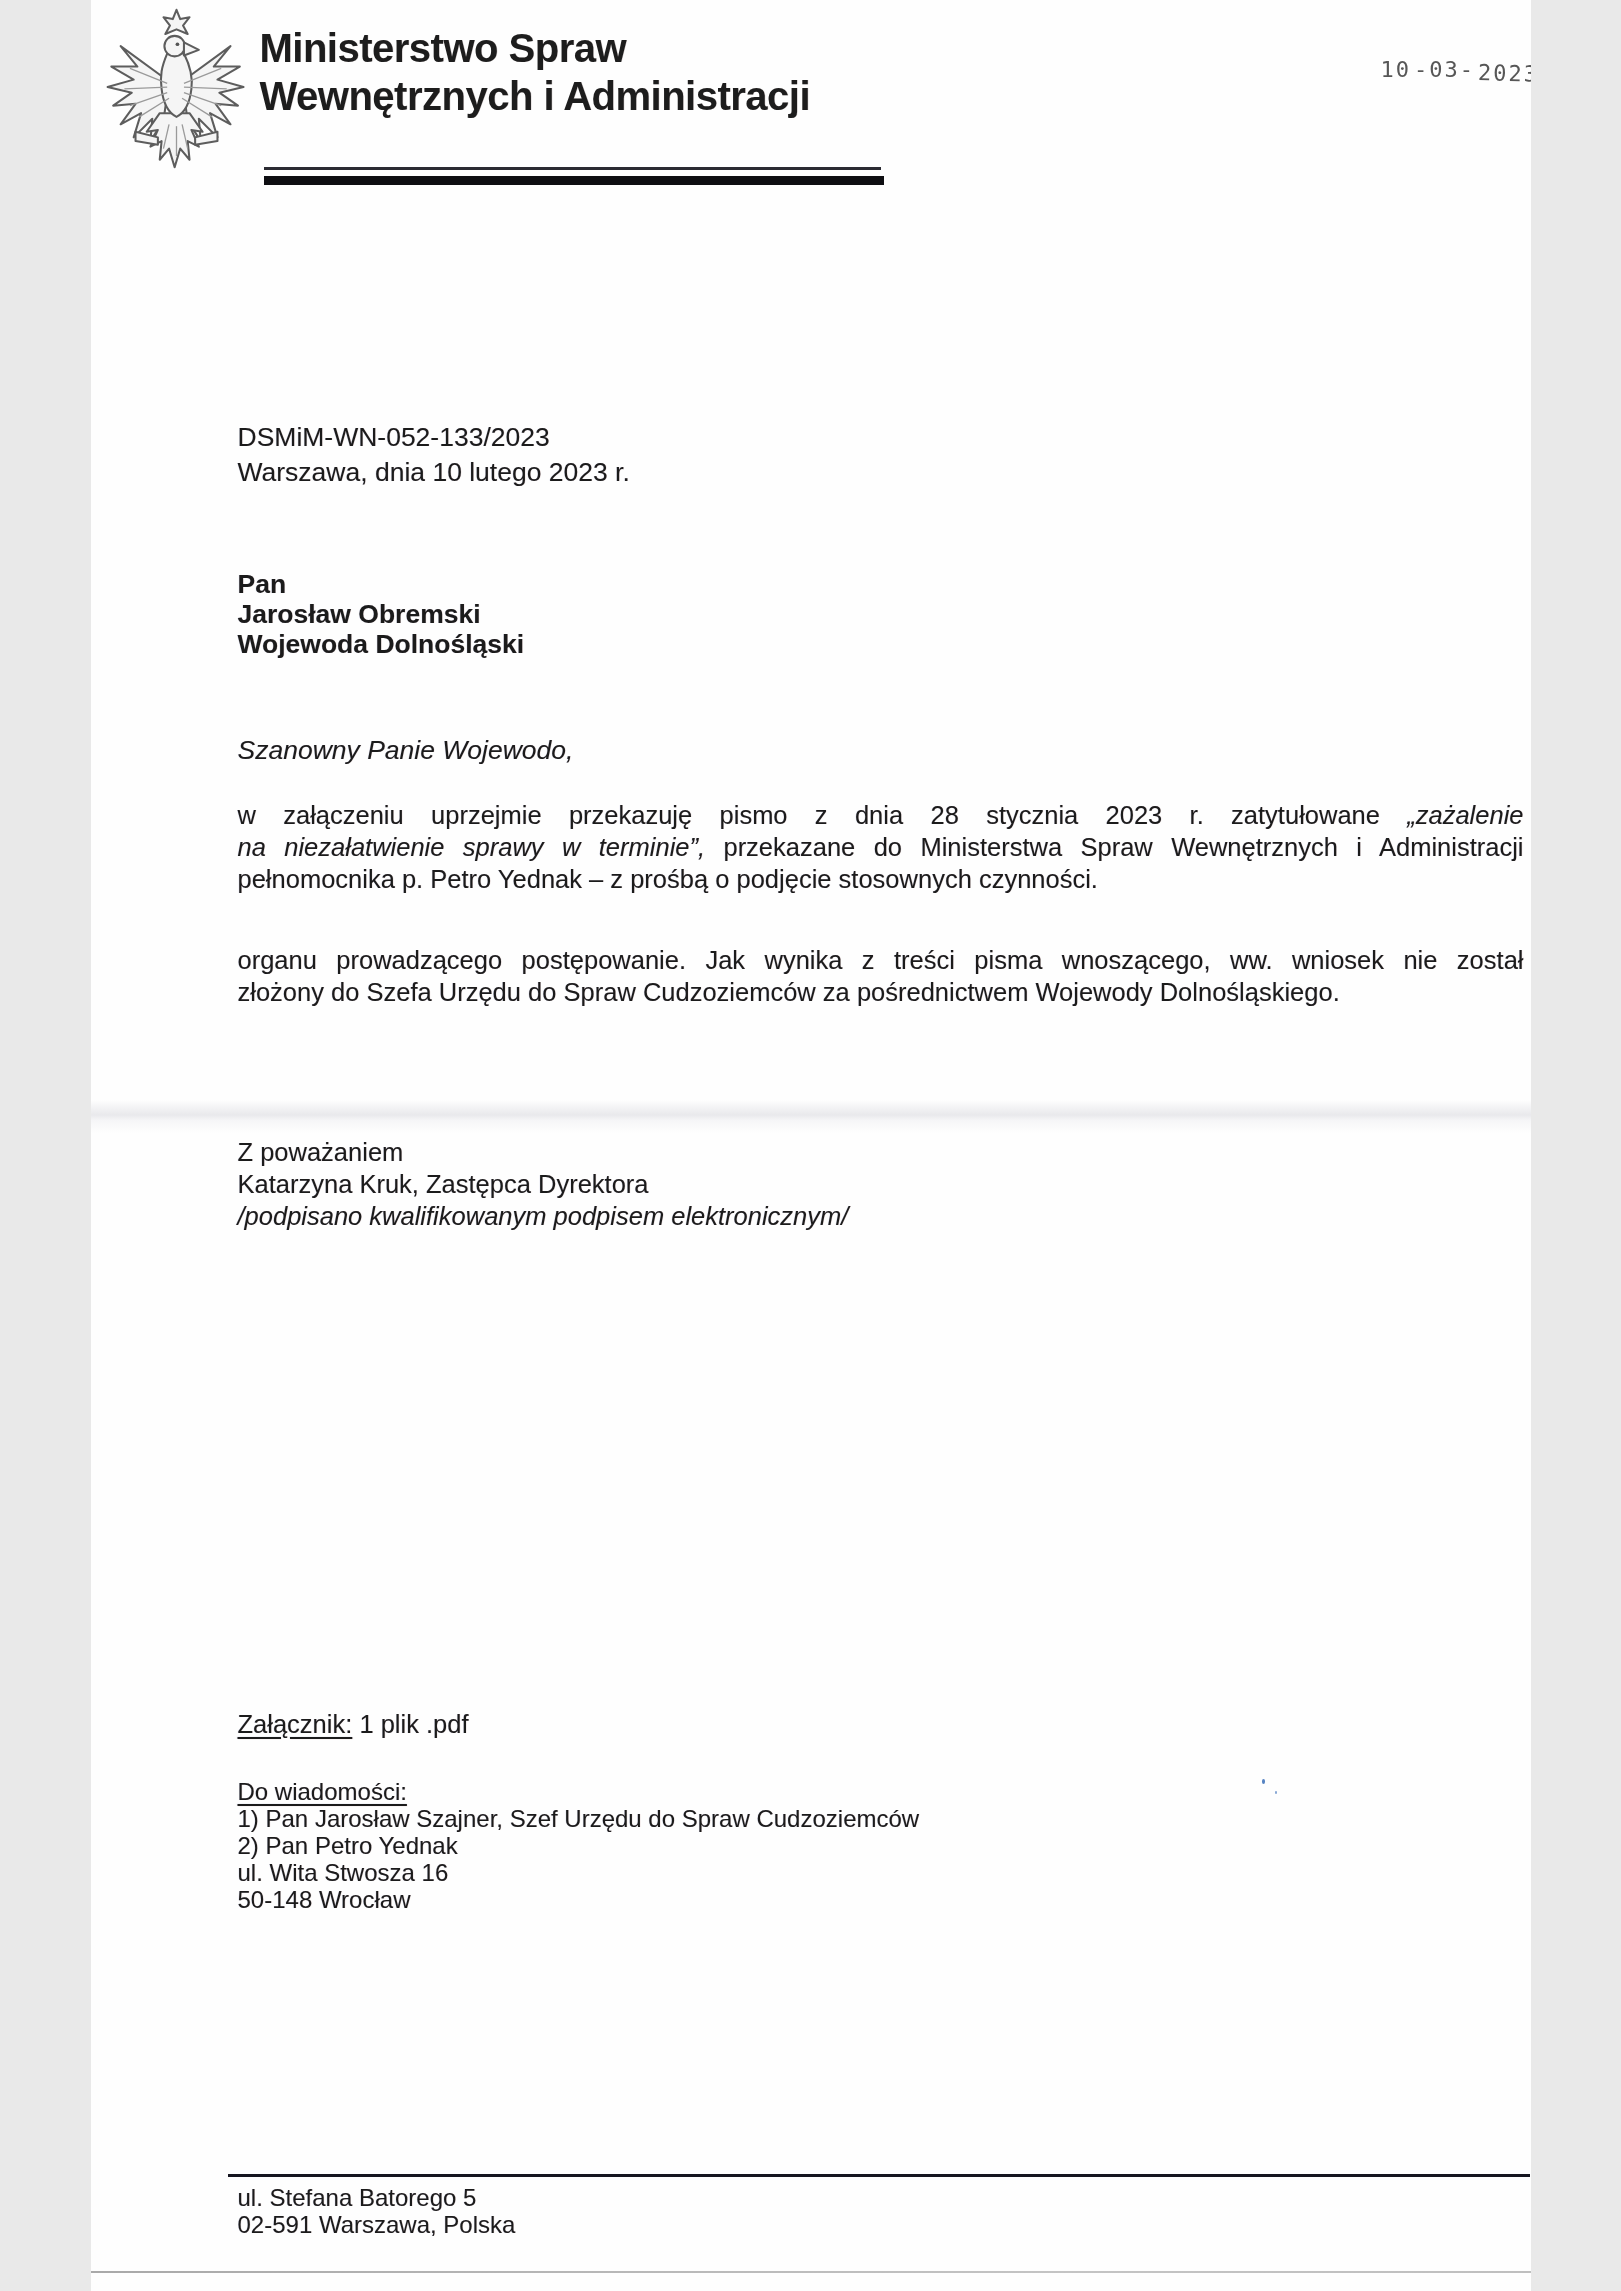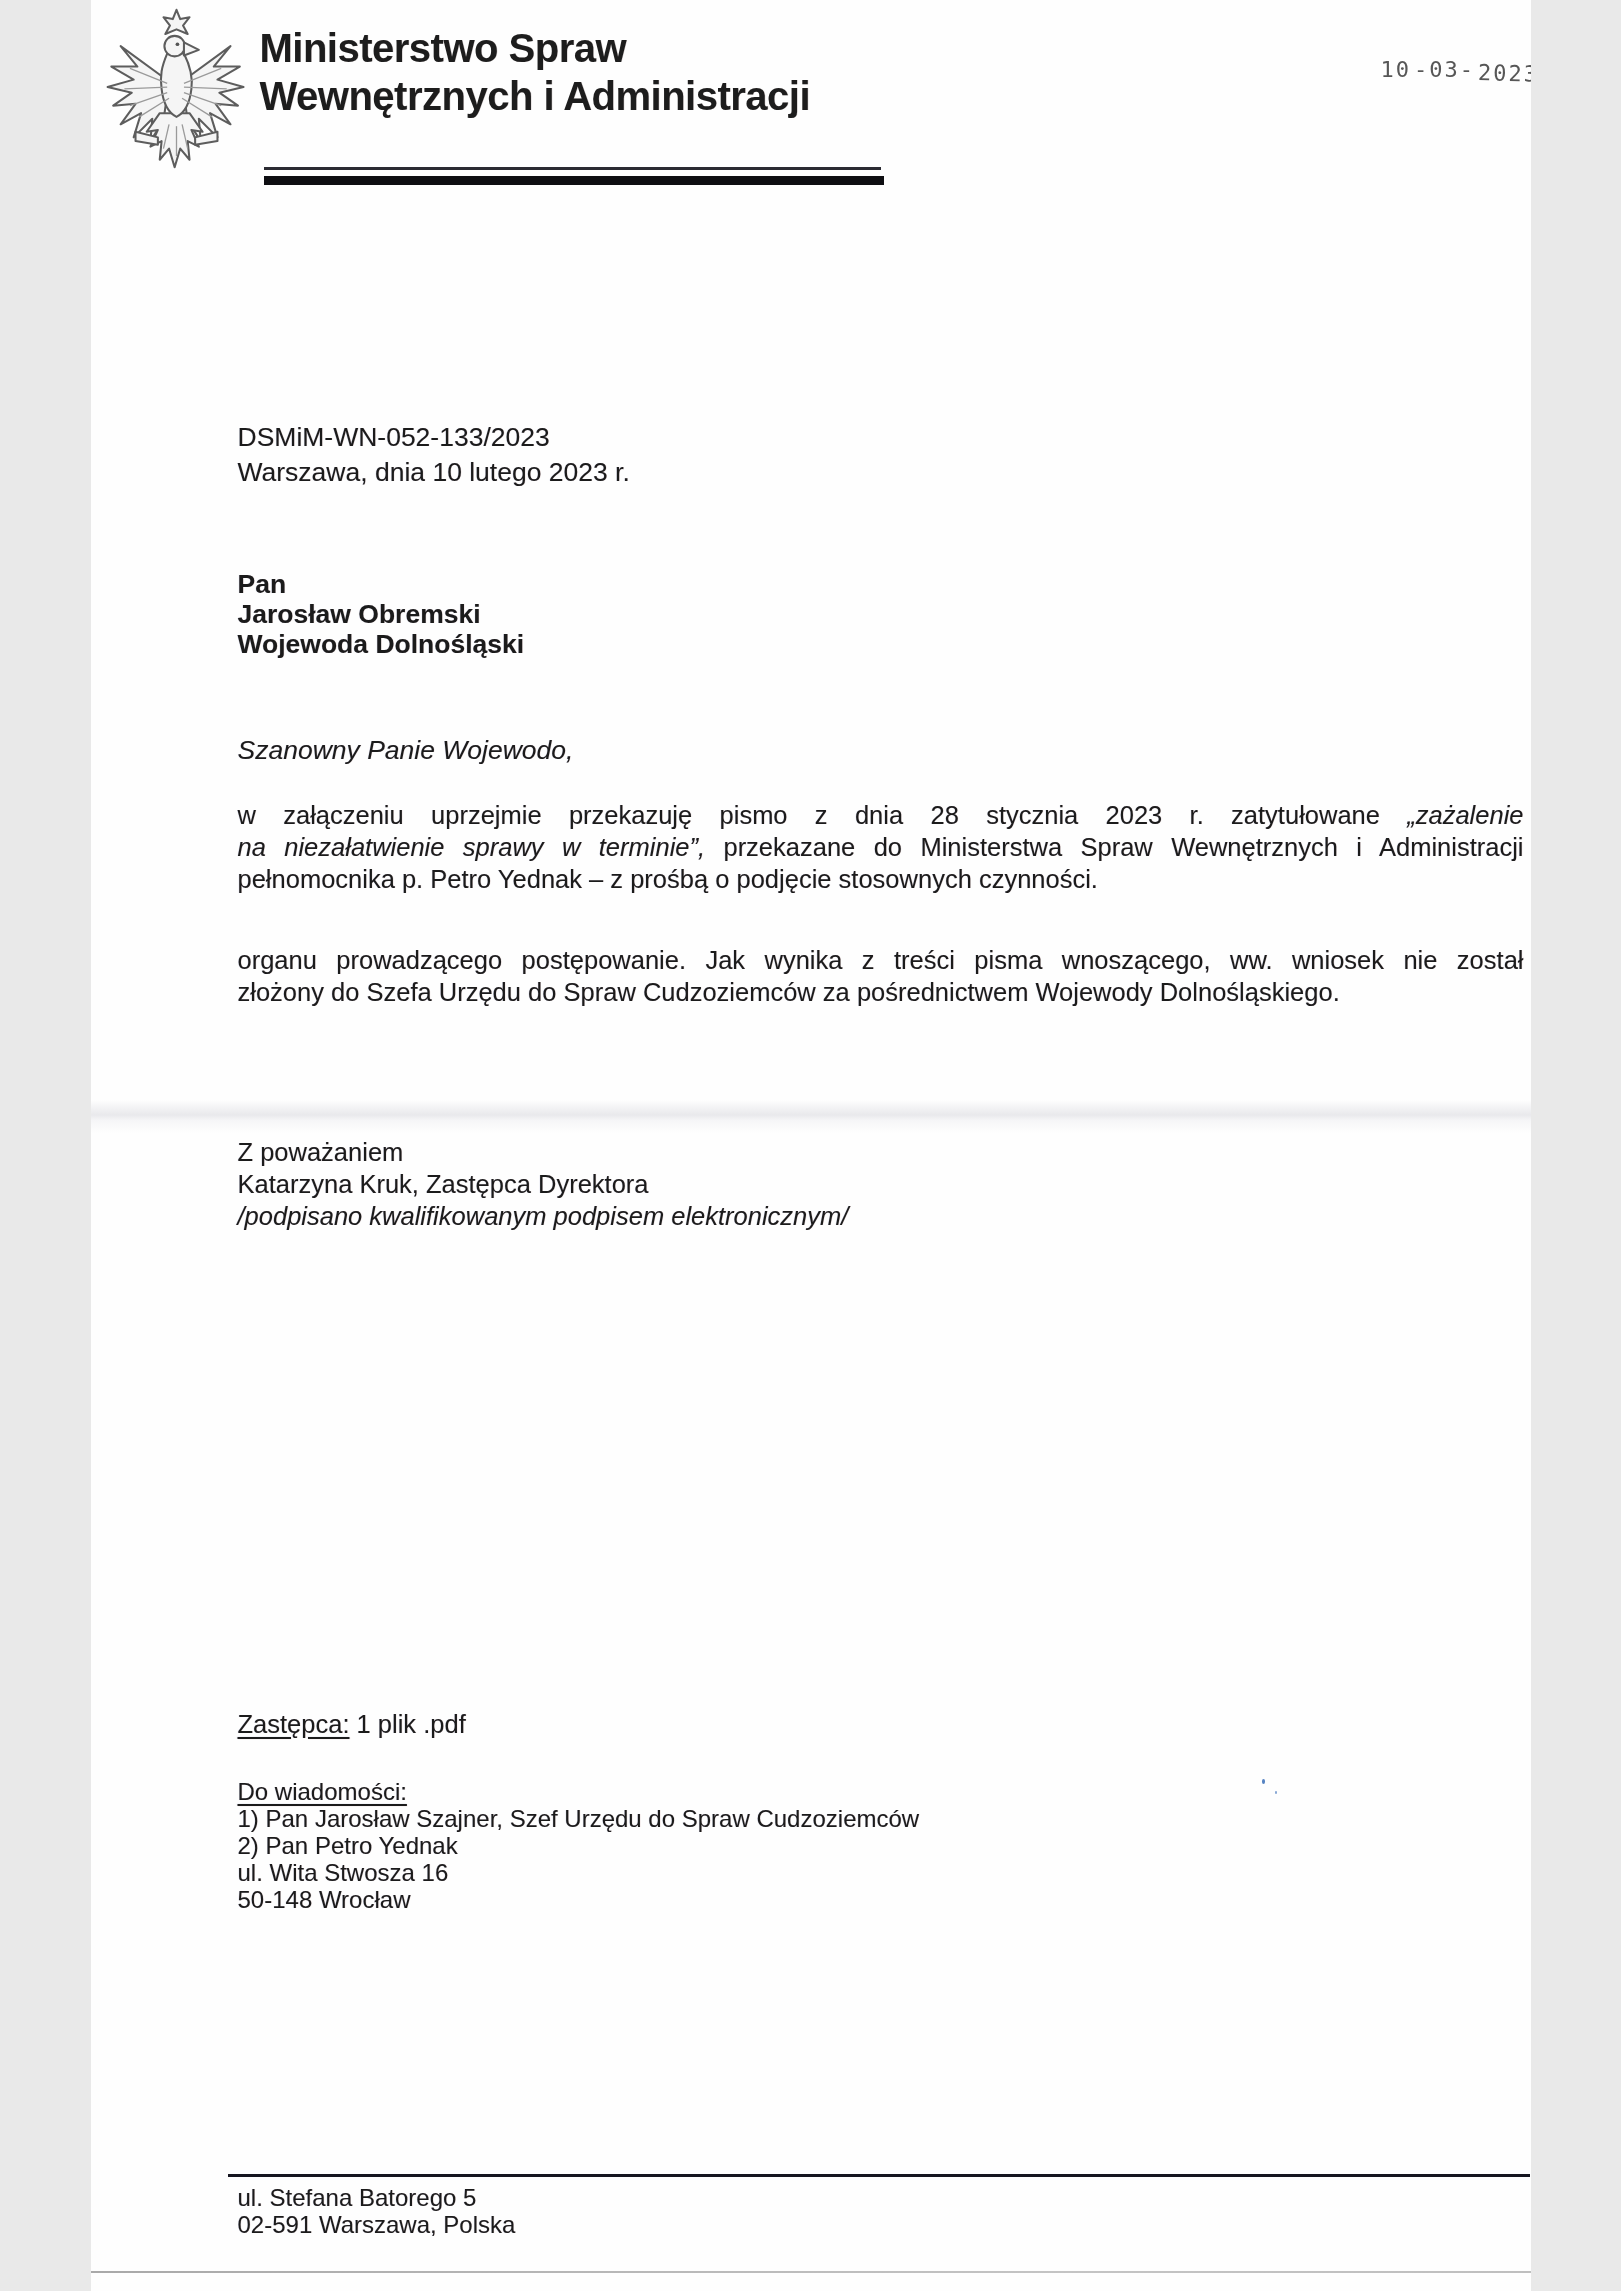--- a/index.html
+++ b/index.html
@@ -145,21 +145,21 @@
     <div class="ln last">złożony do Szefa Urzędu do Spraw Cudzoziemców za pośrednictwem Wojewody Dolnośląskiego.</div>
   </div>
 
   <div class="closing-block txt">
     <div>Z poważaniem</div>
     <div>Katarzyna Kruk, Zastępca Dyrektora</div>
     <div class="sig-note">/podpisano kwalifikowanym podpisem elektronicznym/</div>
   </div>
 
   <div class="attachment-line txt">
-    <span class="underlined">Zastępca:</span><span> 1 plik .pdf</span>
+    <span class="underlined">Załącznik:</span><span> 1 plik .pdf</span>
   </div>
 
   <div class="cc-block txt">
     <div class="underlined">Do wiadomości:</div>
     <div>1) Pan Jarosław Szajner, Szef Urzędu do Spraw Cudzoziemców</div>
     <div>2) Pan Petro Yednak</div>
     <div>ul. Wita Stwosza 16</div>
     <div>50-148 Wrocław</div>
   </div>
 

